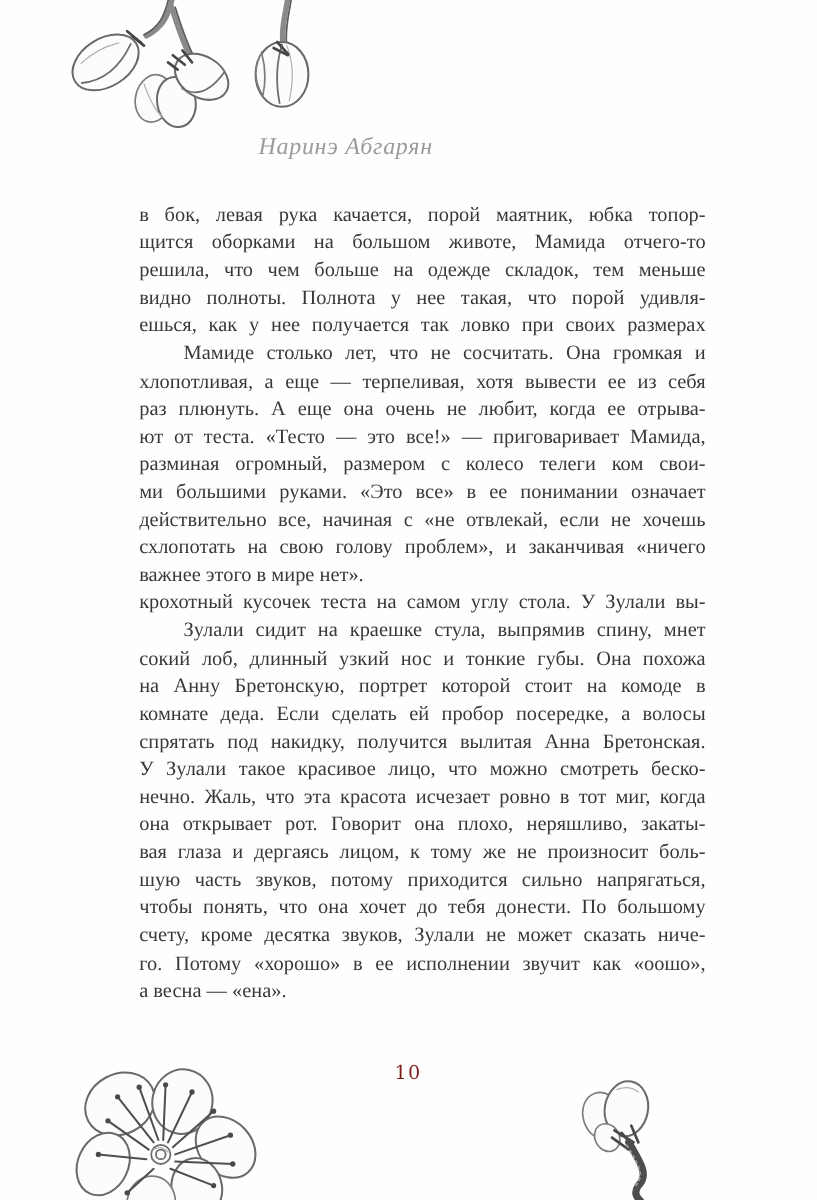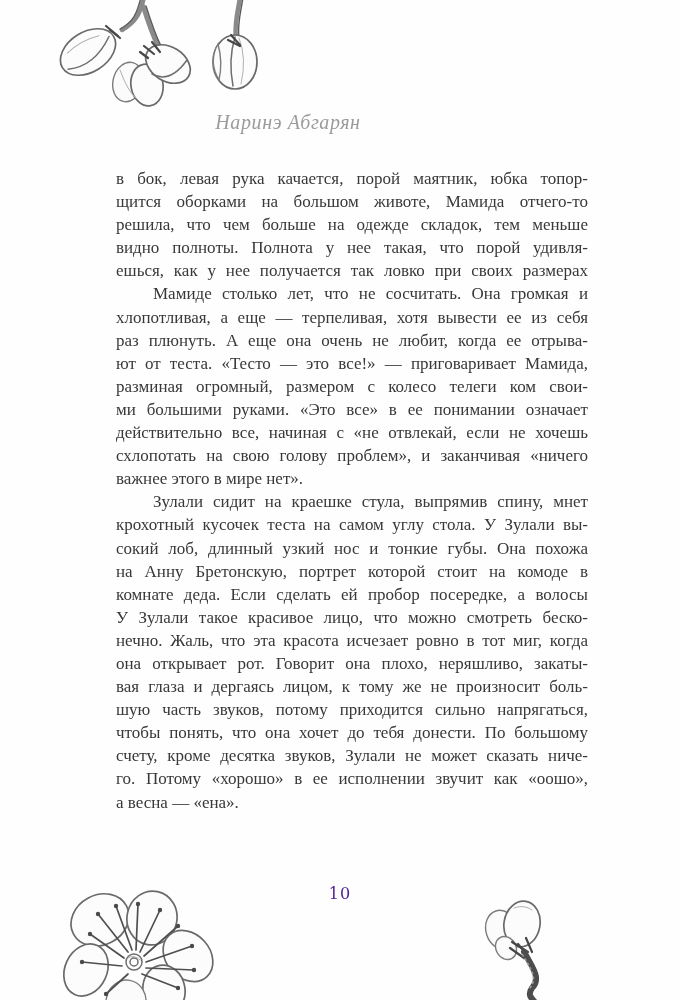--- a/index.html
+++ b/index.html
@@ -35,21 +35,21 @@
     text-justify:inter-word;
     white-space:normal;
   }
   .line.last { text-align-last:left; }
   .line.ind  { text-indent:37px; }
   .folio {
     position:absolute; top:884px; left:0; width:680px;
     text-align:center;
     font-family:"DejaVu Serif","Liberation Serif",serif;
     font-size:16px;
-    color:#4c1d95;
+    color:#7f1d1d;
     letter-spacing:1px;
   }
 
   
   .illo { position:absolute; }
   .illo-top          { left:40px;  top:0; }
   .illo-bottom-left  { left:48px;  top:890px; }
   .illo-bottom-right { left:474px; top:894px; }
 
   .pet   { fill:#fcfcfc; stroke:#6a6a6a; stroke-width:1.7; }
@@ -118,25 +118,26 @@
       <div class="line">хлопотливая, а еще — терпеливая, хотя вывести ее из себя</div>
       <div class="line">раз плюнуть. А еще она очень не любит, когда ее отрыва-</div>
       <div class="line">ют от теста. «Тесто — это все!» — приговаривает Мамида,</div>
       <div class="line">разминая огромный, размером с колесо телеги ком свои-</div>
       <div class="line">ми большими руками. «Это все» в ее понимании означает</div>
       <div class="line">действительно все, начиная с «не отвлекай, если не хочешь</div>
       <div class="line">схлопотать на свою голову проблем», и заканчивая «ничего</div>
       <div class="line last">важнее этого в мире нет».</div>
     </div>
     <div class="para">
+      <div class="line">крохотный кусочек теста на самом углу стола. У Зулали вы-</div>
       <div class="line ind">Зулали сидит на краешке стула, выпрямив спину, мнет</div>
-      <div class="line">крохотный кусочек теста на самом углу стола. У Зулали вы-</div>
       <div class="line">сокий лоб, длинный узкий нос и тонкие губы. Она похожа</div>
       <div class="line">на Анну Бретонскую, портрет которой стоит на комоде в</div>
       <div class="line">комнате деда. Если сделать ей пробор посередке, а волосы</div>
+      <div class="line">спрятать под накидку, получится вылитая Анна Бретонская.</div>
       <div class="line">У Зулали такое красивое лицо, что можно смотреть беско-</div>
       <div class="line">нечно. Жаль, что эта красота исчезает ровно в тот миг, когда</div>
       <div class="line">она открывает рот. Говорит она плохо, неряшливо, закаты-</div>
       <div class="line">вая глаза и дергаясь лицом, к тому же не произносит боль-</div>
       <div class="line">шую часть звуков, потому приходится сильно напрягаться,</div>
       <div class="line">чтобы понять, что она хочет до тебя донести. По большому</div>
       <div class="line">счету, кроме десятка звуков, Зулали не может сказать ниче-</div>
       <div class="line">го. Потому «хорошо» в ее исполнении звучит как «оошо»,</div>
       <div class="line last">а весна — «ена».</div>
     </div>

